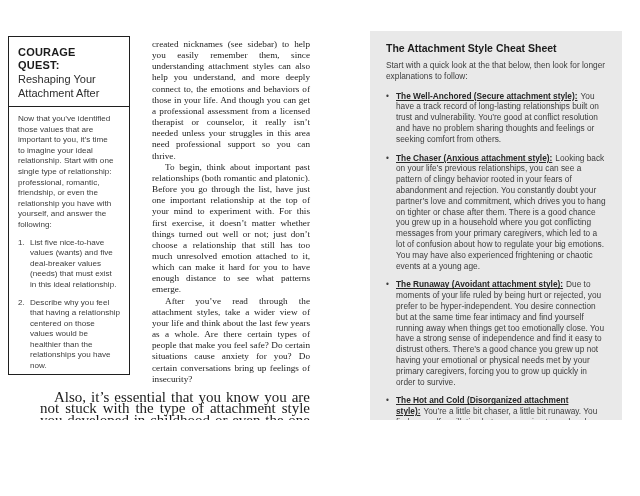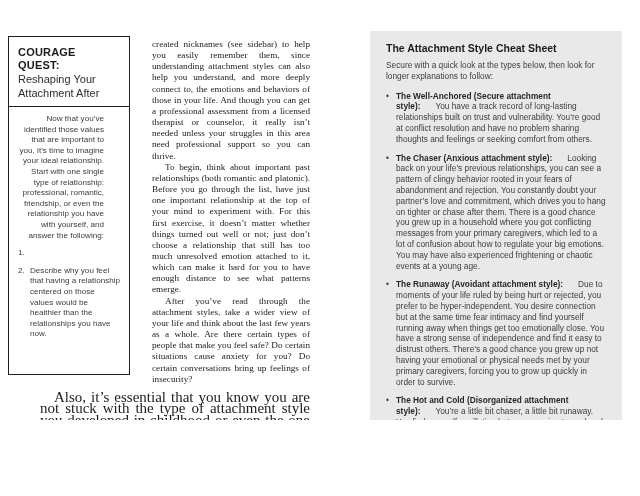--- a/index.html
+++ b/index.html
@@ -40,21 +40,21 @@
     line-height: 13.5px;
     margin-top: 1px;
   }
   .sidebar-divider { border-top: 1.5px solid #1f1f1f; }
   .sidebar-body {
     padding: 7px 9px 6px 9px;
     font-size: 8.1px;
     line-height: 10.6px;
     color: #3c3c3c;
   }
-  .sidebar-intro { margin: 0 16px 7px 0; text-align: right; }
+  .sidebar-intro { margin: 0 5px 7px 0; }
   .sidebar-list-item { display: flex; margin: 0 0 7px 0; }
   .sidebar-list-num { width: 12px; flex: 0 0 12px; }
   .sidebar-list-text { flex: 1; }
 
   .main-column {
     position: absolute;
     left: 152px;
     top: 39px;
     width: 158px;
     font-family: "Liberation Serif", serif;
@@ -117,37 +117,38 @@
   }
   .bullet-item {
     display: flex;
     margin: 0 0 8px 0;
     font-size: 8.3px;
     line-height: 10.8px;
     color: #3d3d3d;
   }
   .bullet-marker { flex: 0 0 10px; width: 10px; color: #3d3d3d; }
   .bullet-content { flex: 1; }
-  .bullet-lead { font-weight: bold; color: #262626; margin-right: 15px; }
+  .bullet-lead { font-weight: bold; color: #262626; margin-right: 3px; text-decoration: underline; }
 </style>
 </head>
 <body>
 
 <div class="spread">
 
   <div class="sidebar-box">
     <div class="sidebar-title-wrap">
       <div class="sidebar-title-main">COURAGE QUEST:</div>
       <div class="sidebar-title-sub">Reshaping Your Attachment After</div>
     </div>
     <div class="sidebar-divider"></div>
     <div class="sidebar-body">
       <p class="sidebar-intro">Now that you’ve identified those values that are important to you, it’s time to imagine your ideal relationship. Start with one single type of relationship: professional, romantic, friendship, or even the relationship you have with yourself, and answer the following:</p>
       <div class="sidebar-list-item">
         <span class="sidebar-list-num">1.</span>
+        <span class="sidebar-list-text">List five nice-to-have values (wants) and five deal-breaker values (needs) that must exist in this ideal relationship.</span>
       </div>
       <div class="sidebar-list-item">
         <span class="sidebar-list-num">2.</span>
         <span class="sidebar-list-text">Describe why you feel that having a relationship centered on those values would be healthier than the relationships you have now.</span>
       </div>
 
     </div>
   </div>
 
   <div class="main-column">
@@ -157,21 +158,21 @@
   </div>
 
   <div class="bottom-paragraph">Also, it’s essential that you know you are not stuck with the type of attachment style you developed in childhood or even the one you have right now. It’s not automatic and no wand waving will change things overnight, but we do have control over our destinies.</div>
 
   <div class="footer footer-left">
     <span class="page-num">50</span><span class="sep">•</span><span>Your Courageous Mind</span>
   </div>
 
   <div class="cheatsheet-box">
     <h2 class="cheatsheet-title">The Attachment Style Cheat Sheet</h2>
-    <p class="cheatsheet-intro">Secure with a quick look at the types below, then look for longer explanations to follow:</p>
+    <p class="cheatsheet-intro">Start with a quick look at the that below, then look for longer explanations to follow:</p>
 
     <div class="bullet-item">
       <span class="bullet-marker">•</span>
       <span class="bullet-content"><span class="bullet-lead">The Well-Anchored (Secure attachment style):</span><span>You have a track record of long-lasting relationships built on trust and vulnerability. You’re good at conflict resolution and have no problem sharing thoughts and feelings or seeking comfort from others.</span></span>
     </div>
 
     <div class="bullet-item">
       <span class="bullet-marker">•</span>
       <span class="bullet-content"><span class="bullet-lead">The Chaser (Anxious attachment style):</span><span>Looking back on your life’s previous relationships, you can see a pattern of clingy behavior rooted in your fears of abandonment and rejection. You constantly doubt your partner’s love and commitment, which drives you to hang on tighter or chase after them. There is a good chance you grew up in a household where you got conflicting messages from your primary caregivers, which led to a lot of confusion about how to regulate your big emotions. You may have also experienced frightening or chaotic events at a young age.</span></span>
     </div>

